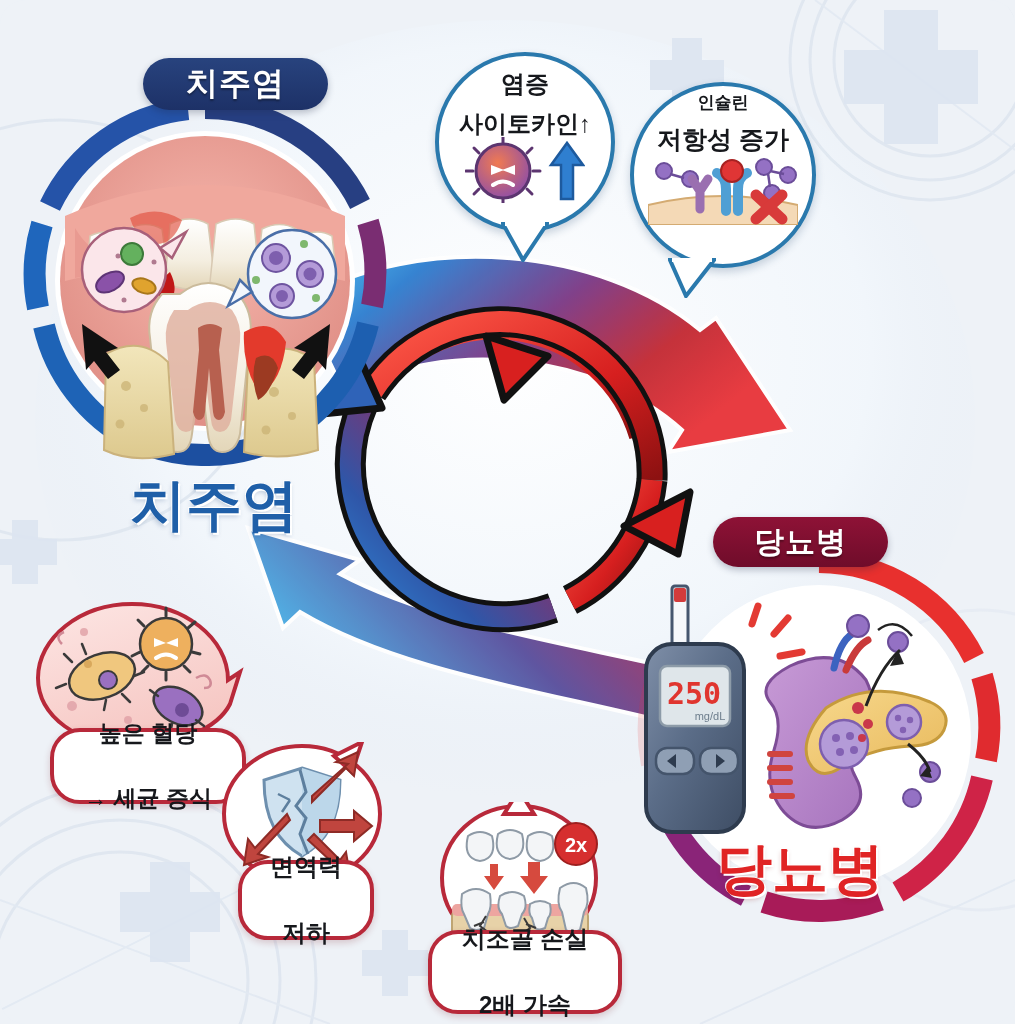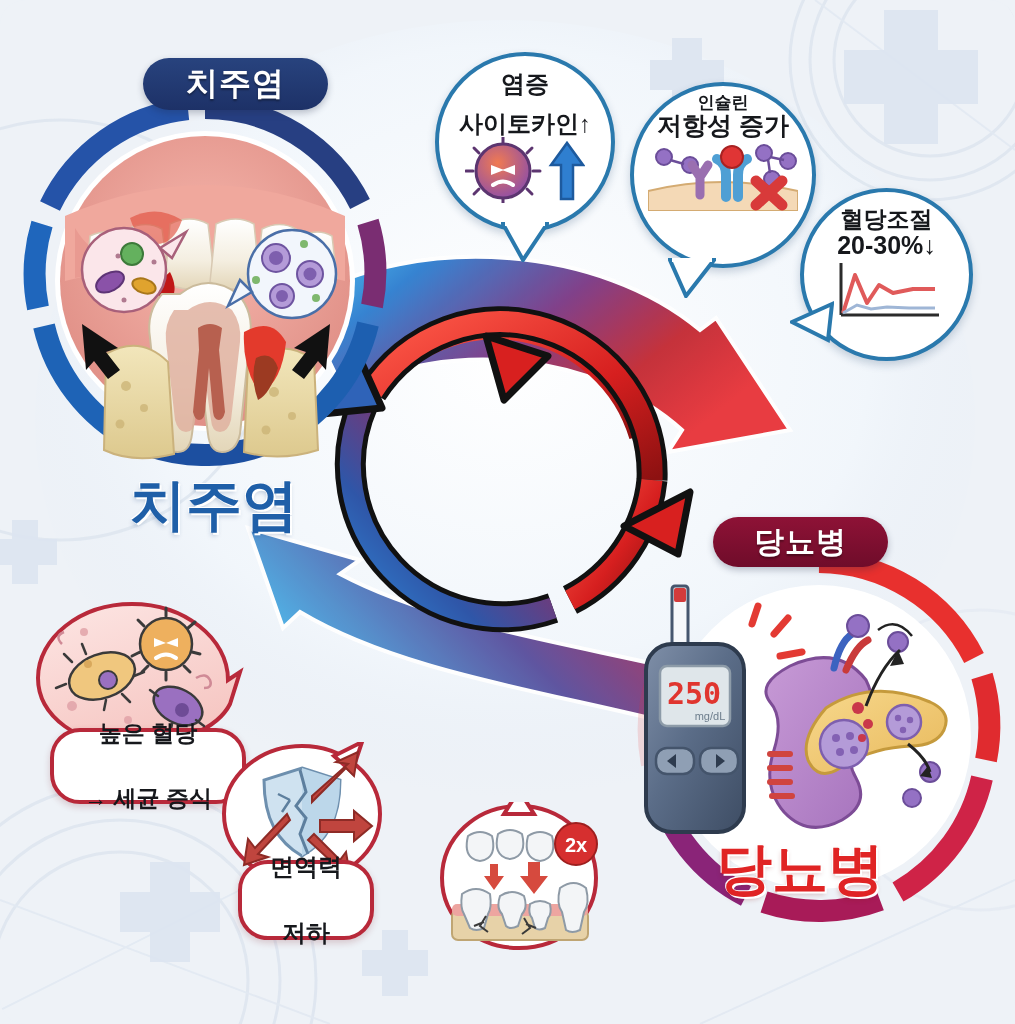--- a/index.html
+++ b/index.html
@@ -415,21 +415,21 @@
       <path d="M96,62 l0,-34 l-10,0 l16,-22 l16,22 l-10,0 l0,34z" fill="#2f7fd0" stroke="#1d5a9e" stroke-width="2.5"></path>
     </svg>
     <svg style="position:absolute;left:62px;top:166px;" width="48" height="40" viewBox="0 0 48 40">
       <path d="M2,2 L46,2 L22,38 Z" fill="#fff" stroke="#2a79ad" stroke-width="4"></path>
       <rect x="4" y="0" width="40" height="4" fill="#fff"></rect>
     </svg>
   </div>
 
   <div class="bub" style="left:630px;top:82px;width:178px;height:178px;">
     <div class="txt" style="font-size:17px;margin-top:8px;">인슐린</div>
-    <div class="txt" style="font-size:25px;margin-top:2px;">저항성 증가</div>
+    <div class="txt" style="font-size:25px;margin-top:16px;">저항성 증가</div>
     <svg class="ic" width="150" height="72" viewBox="0 0 150 72">
       <path d="M0,52 q75,-18 150,0 l0,20 l-150,0z" fill="#f4d9b6" stroke="#d4ab72" stroke-width="2"></path>
       <g fill="#9471c4" stroke="#6b4d99" stroke-width="2">
         <circle cx="16" cy="18" r="8"></circle>
           <circle cx="42" cy="26" r="8"></circle>
         <circle cx="116" cy="14" r="8"></circle>
           <circle cx="140" cy="22" r="8"></circle>
           <circle cx="124" cy="40" r="8"></circle>
       </g>
       <g stroke="#6b4d99" stroke-width="2.5">
@@ -444,33 +444,20 @@
         <line x1="108" y1="42" x2="134" y2="66"></line>
           <line x1="134" y1="42" x2="108" y2="66"></line>
       </g>
     </svg>
     <svg style="position:absolute;left:34px;top:172px;" width="48" height="40" viewBox="0 0 48 40">
       <path d="M2,2 L46,2 L18,38 Z" fill="#fff" stroke="#2a79ad" stroke-width="4"></path>
       <rect x="4" y="0" width="40" height="4" fill="#fff"></rect>
     </svg>
   </div>
 
-  <div class="bub" style="left:800px;top:188px;width:165px;height:165px;">
-    <div class="txt" style="font-size:23px;margin-top:16px;">혈당조절</div>
-    <div class="txt" style="font-size:25px;margin-top:2px;">20-30%↓</div>
-    <svg class="ic" width="120" height="64" viewBox="0 0 120 64">
-      <line x1="14" y1="4" x2="14" y2="56" stroke="#2b2b2b" stroke-width="3"></line>
-      <line x1="14" y1="56" x2="112" y2="56" stroke="#2b2b2b" stroke-width="3"></line>
-      <polyline points="16,54 28,16 40,44 52,26 66,34 86,30 108,30" fill="none" stroke="#e05a5a" stroke-width="4" stroke-linejoin="round"></polyline>
-      <polyline points="16,54 30,46 44,50 60,48 82,49 108,49" fill="none" stroke="#9fb6d6" stroke-width="3"></polyline>
-    </svg>
-    <svg style="position:absolute;left:-14px;top:108px;" width="44" height="44" viewBox="0 0 44 44">
-      <path d="M42,4 L38,40 L2,22 Z" fill="#fff" stroke="#2a79ad" stroke-width="4"></path>
-    </svg>
-  </div>
 
 
   <div style="position:absolute;left:32px;top:600px;width:250px;height:200px;">
     <svg style="position:absolute;left:0;top:0;" width="215" height="160" viewBox="0 0 215 160">
       <defs>
           <linearGradient id="pinkBub" x1="0" y1="0" x2="0.5" y2="1">
         <stop offset="0%" stop-color="#fde6e4"></stop>
             <stop offset="100%" stop-color="#f6c7c3"></stop>
       </linearGradient>
         </defs>
@@ -579,15 +566,19 @@
           <path d="M76,94 q12,-8 24,0 q4,12 -2,18 l-4,12 q-8,4 -12,0 l-4,-12 q-6,-6 -2,-18z"></path>
           <path d="M106,102 q10,-6 20,0 q2,10 -2,14 l-3,10 q-6,3 -10,0 l-3,-10 q-4,-4 -2,-14z"></path>
           <path d="M136,86 q14,-10 26,0 q4,16 -2,24 l-4,18 q-8,4 -14,0 l-4,-18 q-6,-8 -2,-24z"></path>
         </g>
         <g stroke="#3a3a3a" stroke-width="2" fill="none">
           <path d="M62,114 l-6,10 l8,6 M60,120 l-10,4"></path>
           <path d="M100,116 l6,10 l-8,6 M102,122 l10,4"></path>
         </g>
       </g>
     </svg>
+    <div class="rcap" style="left:4px;top:128px;width:186px;height:76px;font-size:24px;flex-direction:column;">
+      <span>치조골 손실</span>
+      <span>2배 가속</span>
+    </div>
   </div>
 
 </div>
 
 </body></html>

